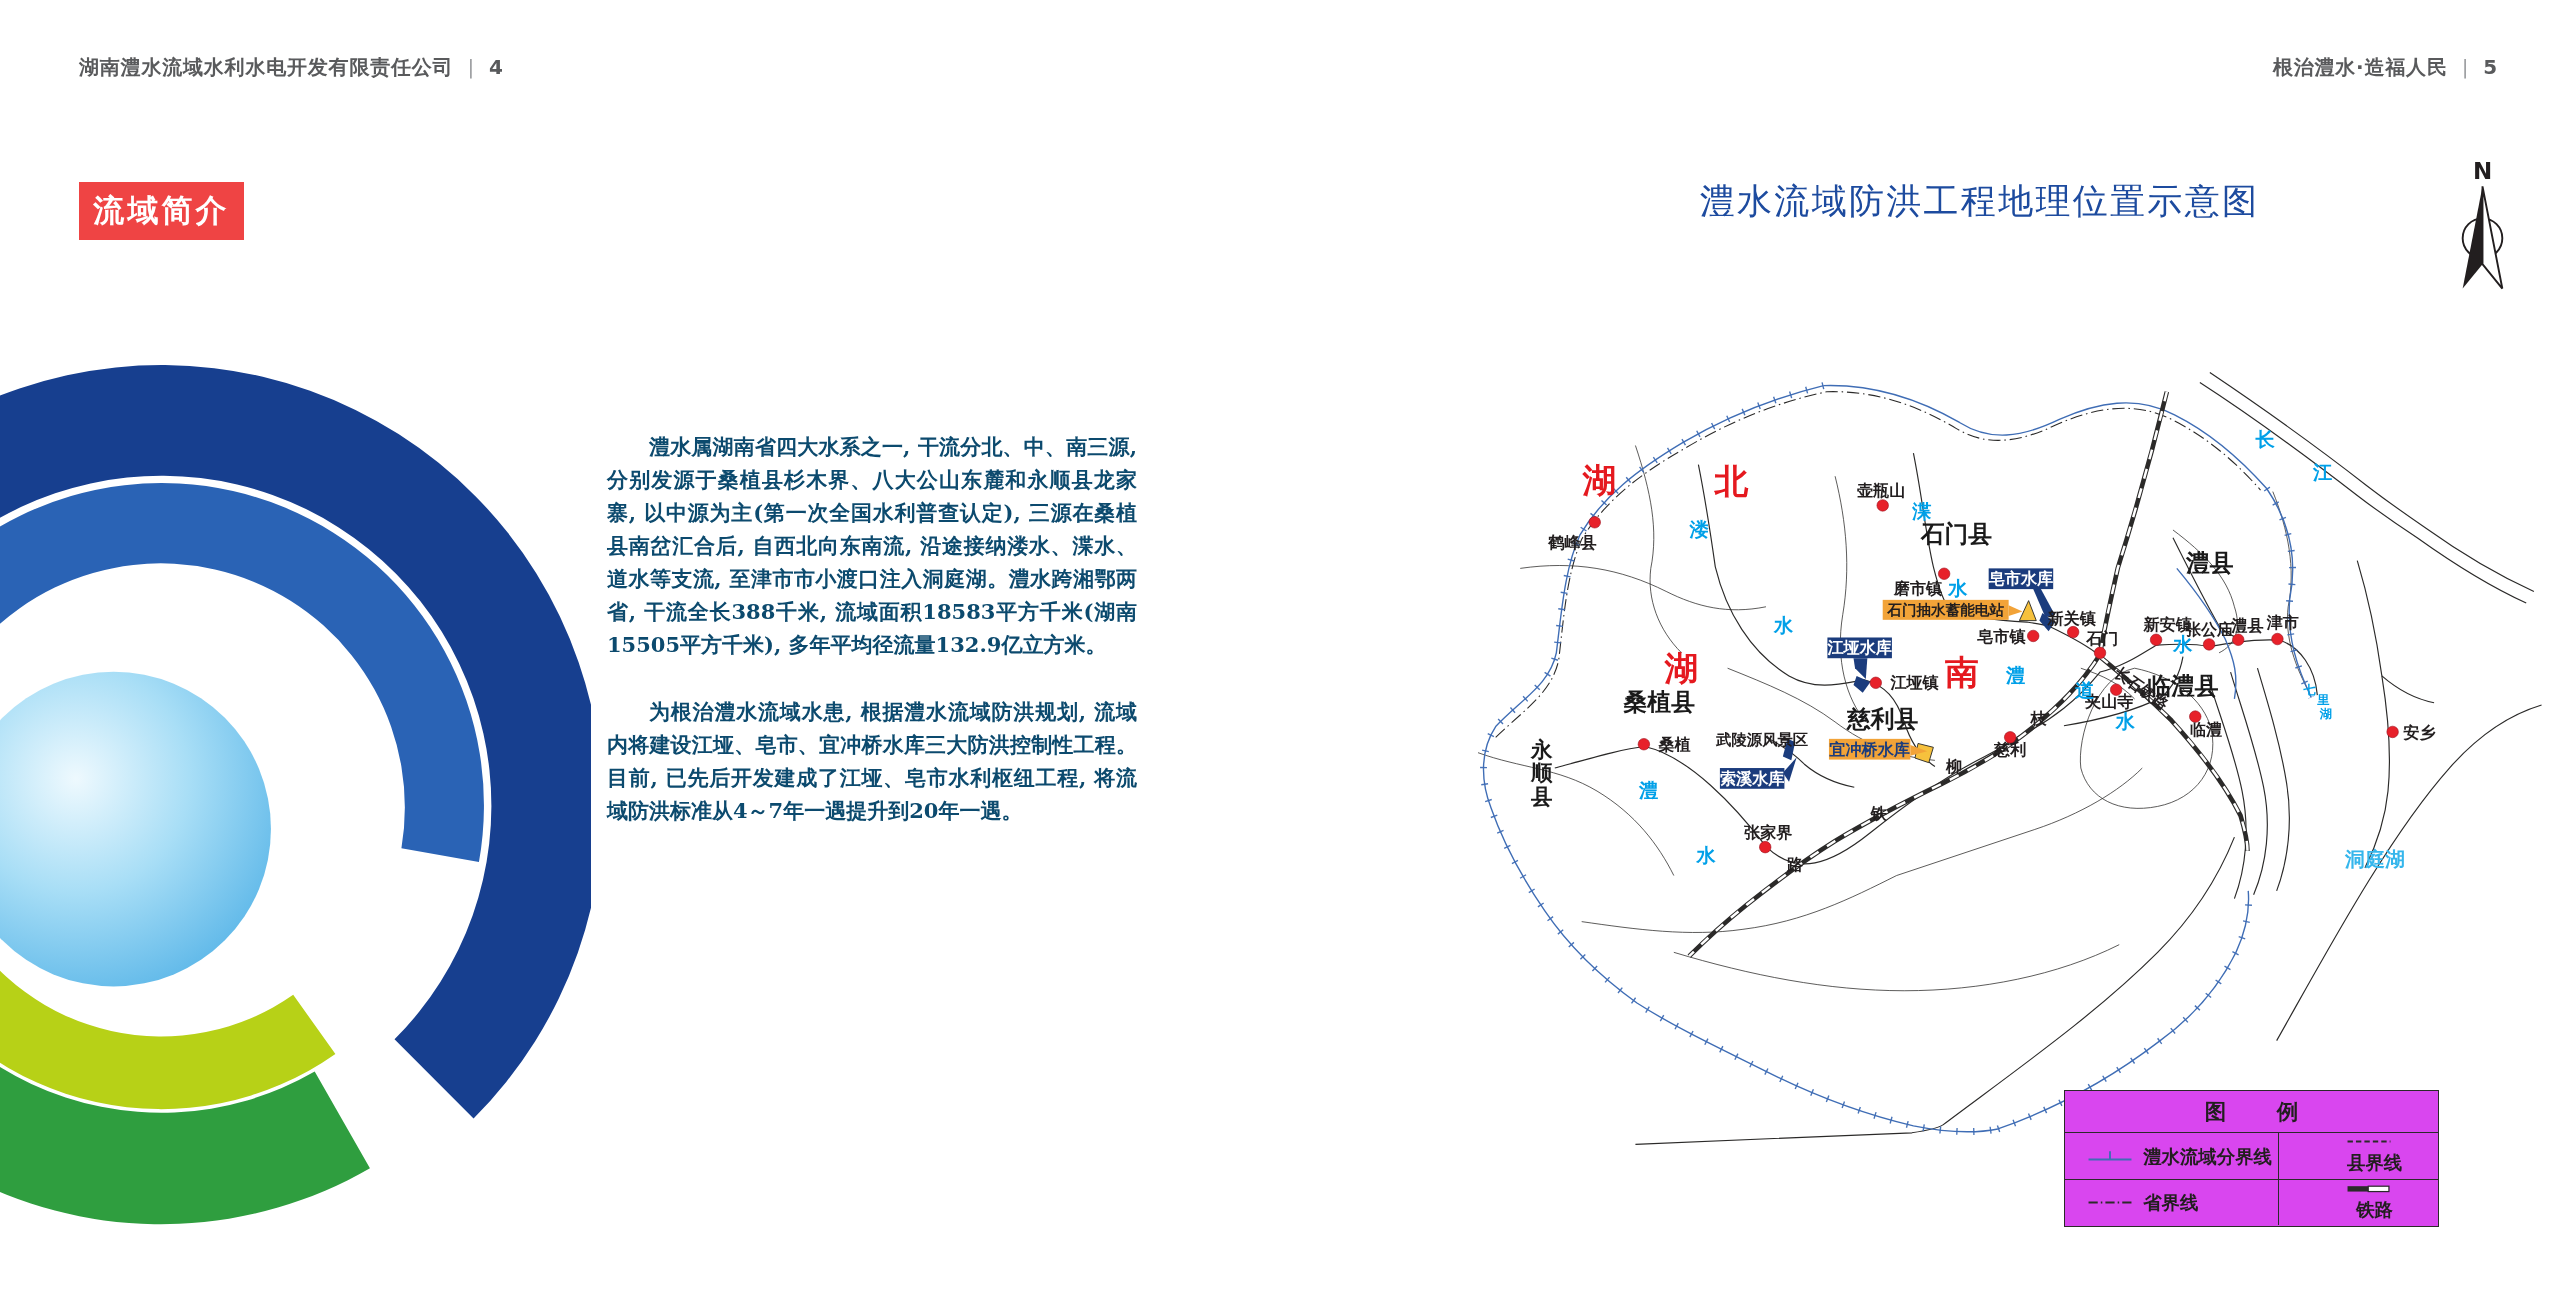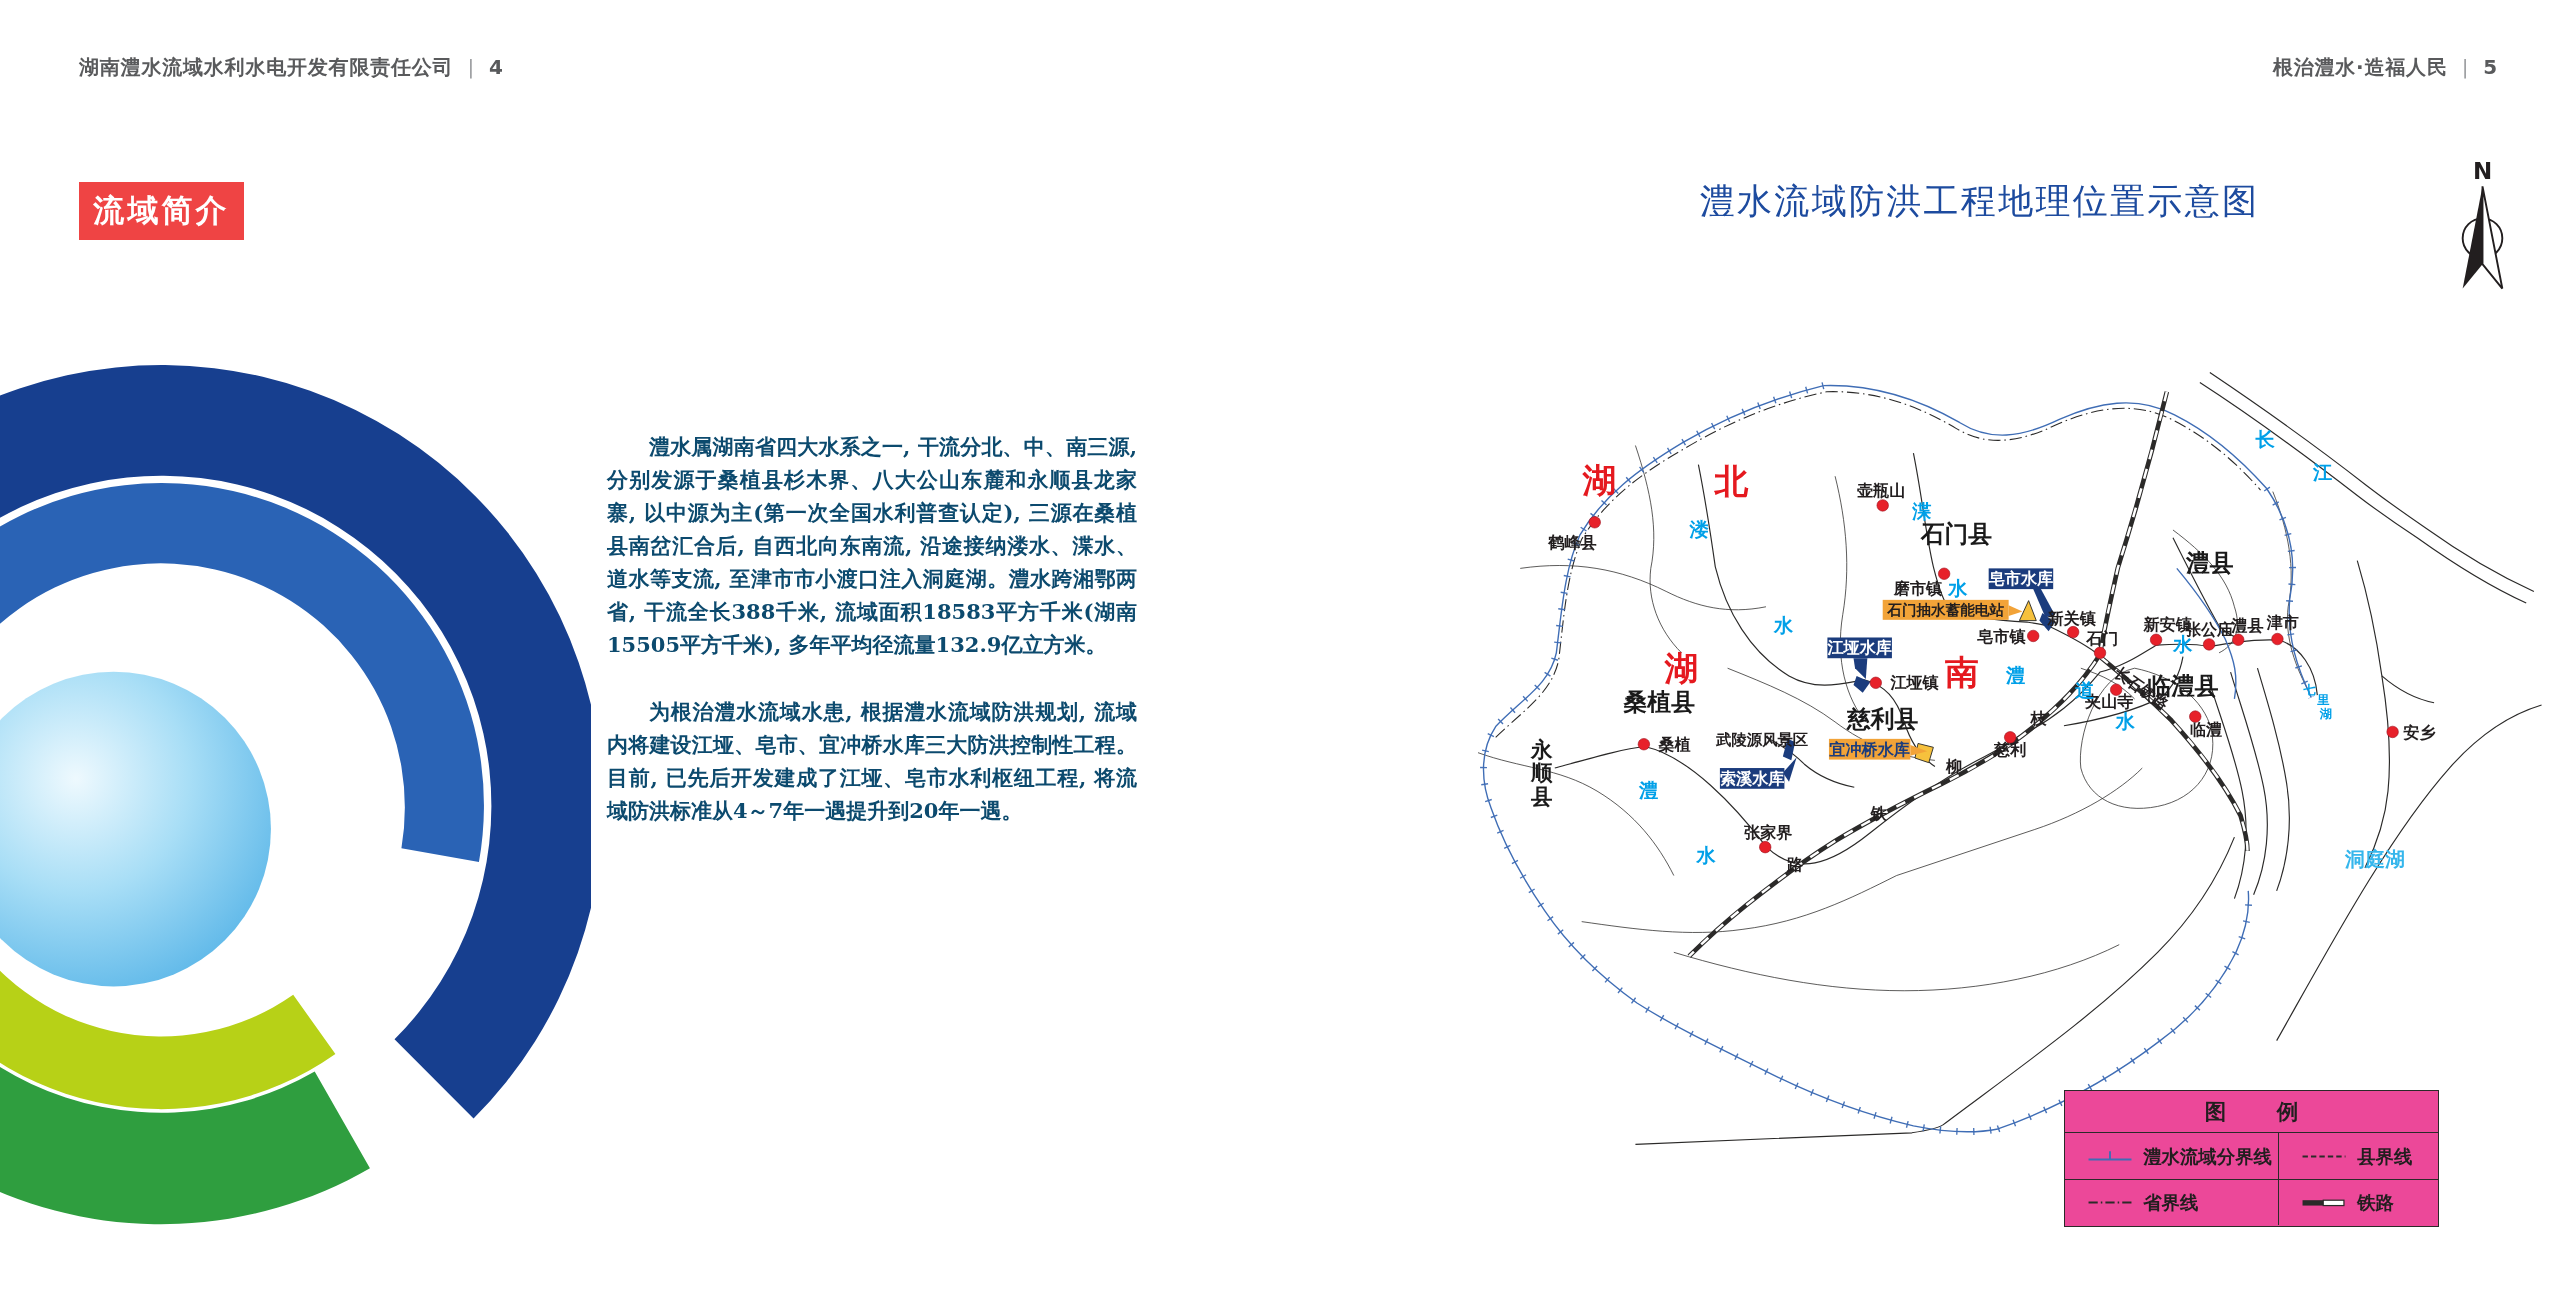--- a/index.html
+++ b/index.html
@@ -21,27 +21,27 @@
   #body-col p{margin:0 0 34px 0;font-family:"DejaVu Serif","Liberation Serif",serif;
     font-size:21px;line-height:33px;font-weight:600;text-align:justify;text-indent:2em;color:#0c4a6e;}
 
   
   #map-title{left:1651px;top:178px;width:657px;text-align:center;color:#1d4b9f;
     font-size:35px;font-weight:normal;letter-spacing:2.3px;}
   #compass{left:2452px;top:160px;width:61px;height:146px;text-align:center;}
   #compass .n{font-size:23px;font-weight:bold;color:#221e1f;line-height:23px;}
 
   
-  #legend{left:2064px;top:1090px;width:375px;height:137px;background:#ec4899;
+  #legend{left:2064px;top:1090px;width:375px;height:137px;background:#d946ef;
     border:1.5px solid #2b2a29;box-sizing:border-box;}
   #legend .ttl{height:41px;border-bottom:1.5px solid #2b2a29;display:flex;align-items:center;
     justify-content:center;font-size:21.5px;font-weight:bold;letter-spacing:21.5px;text-indent:21.5px;}
   #legend .grid{display:grid;grid-template-columns:213px 1fr;grid-template-rows:46px 46px;}
   #legend .cell{display:flex;align-items:center;padding-left:21.5px;box-sizing:border-box;}
-  #legend .cell.r{border-left:1.5px solid #2b2a29;}
+  #legend .cell.r{border-left:1.5px solid #2b2a29;flex-direction:column;}
   #legend .cell.b{border-top:1.5px solid #2b2a29;}
   #legend .cell span{font-size:18.4px;font-weight:bold;margin-left:10.7px;white-space:nowrap;}
 
   svg text{font-family:"DejaVu Sans","Liberation Sans",sans-serif;}
 </style>
 </head>
 <body>
 
 <div class="abs runhead" id="head-left">
   <span>湖南澧水流域水利水电开发有限责任公司</span><span class="sep">|</span><span>4</span>

